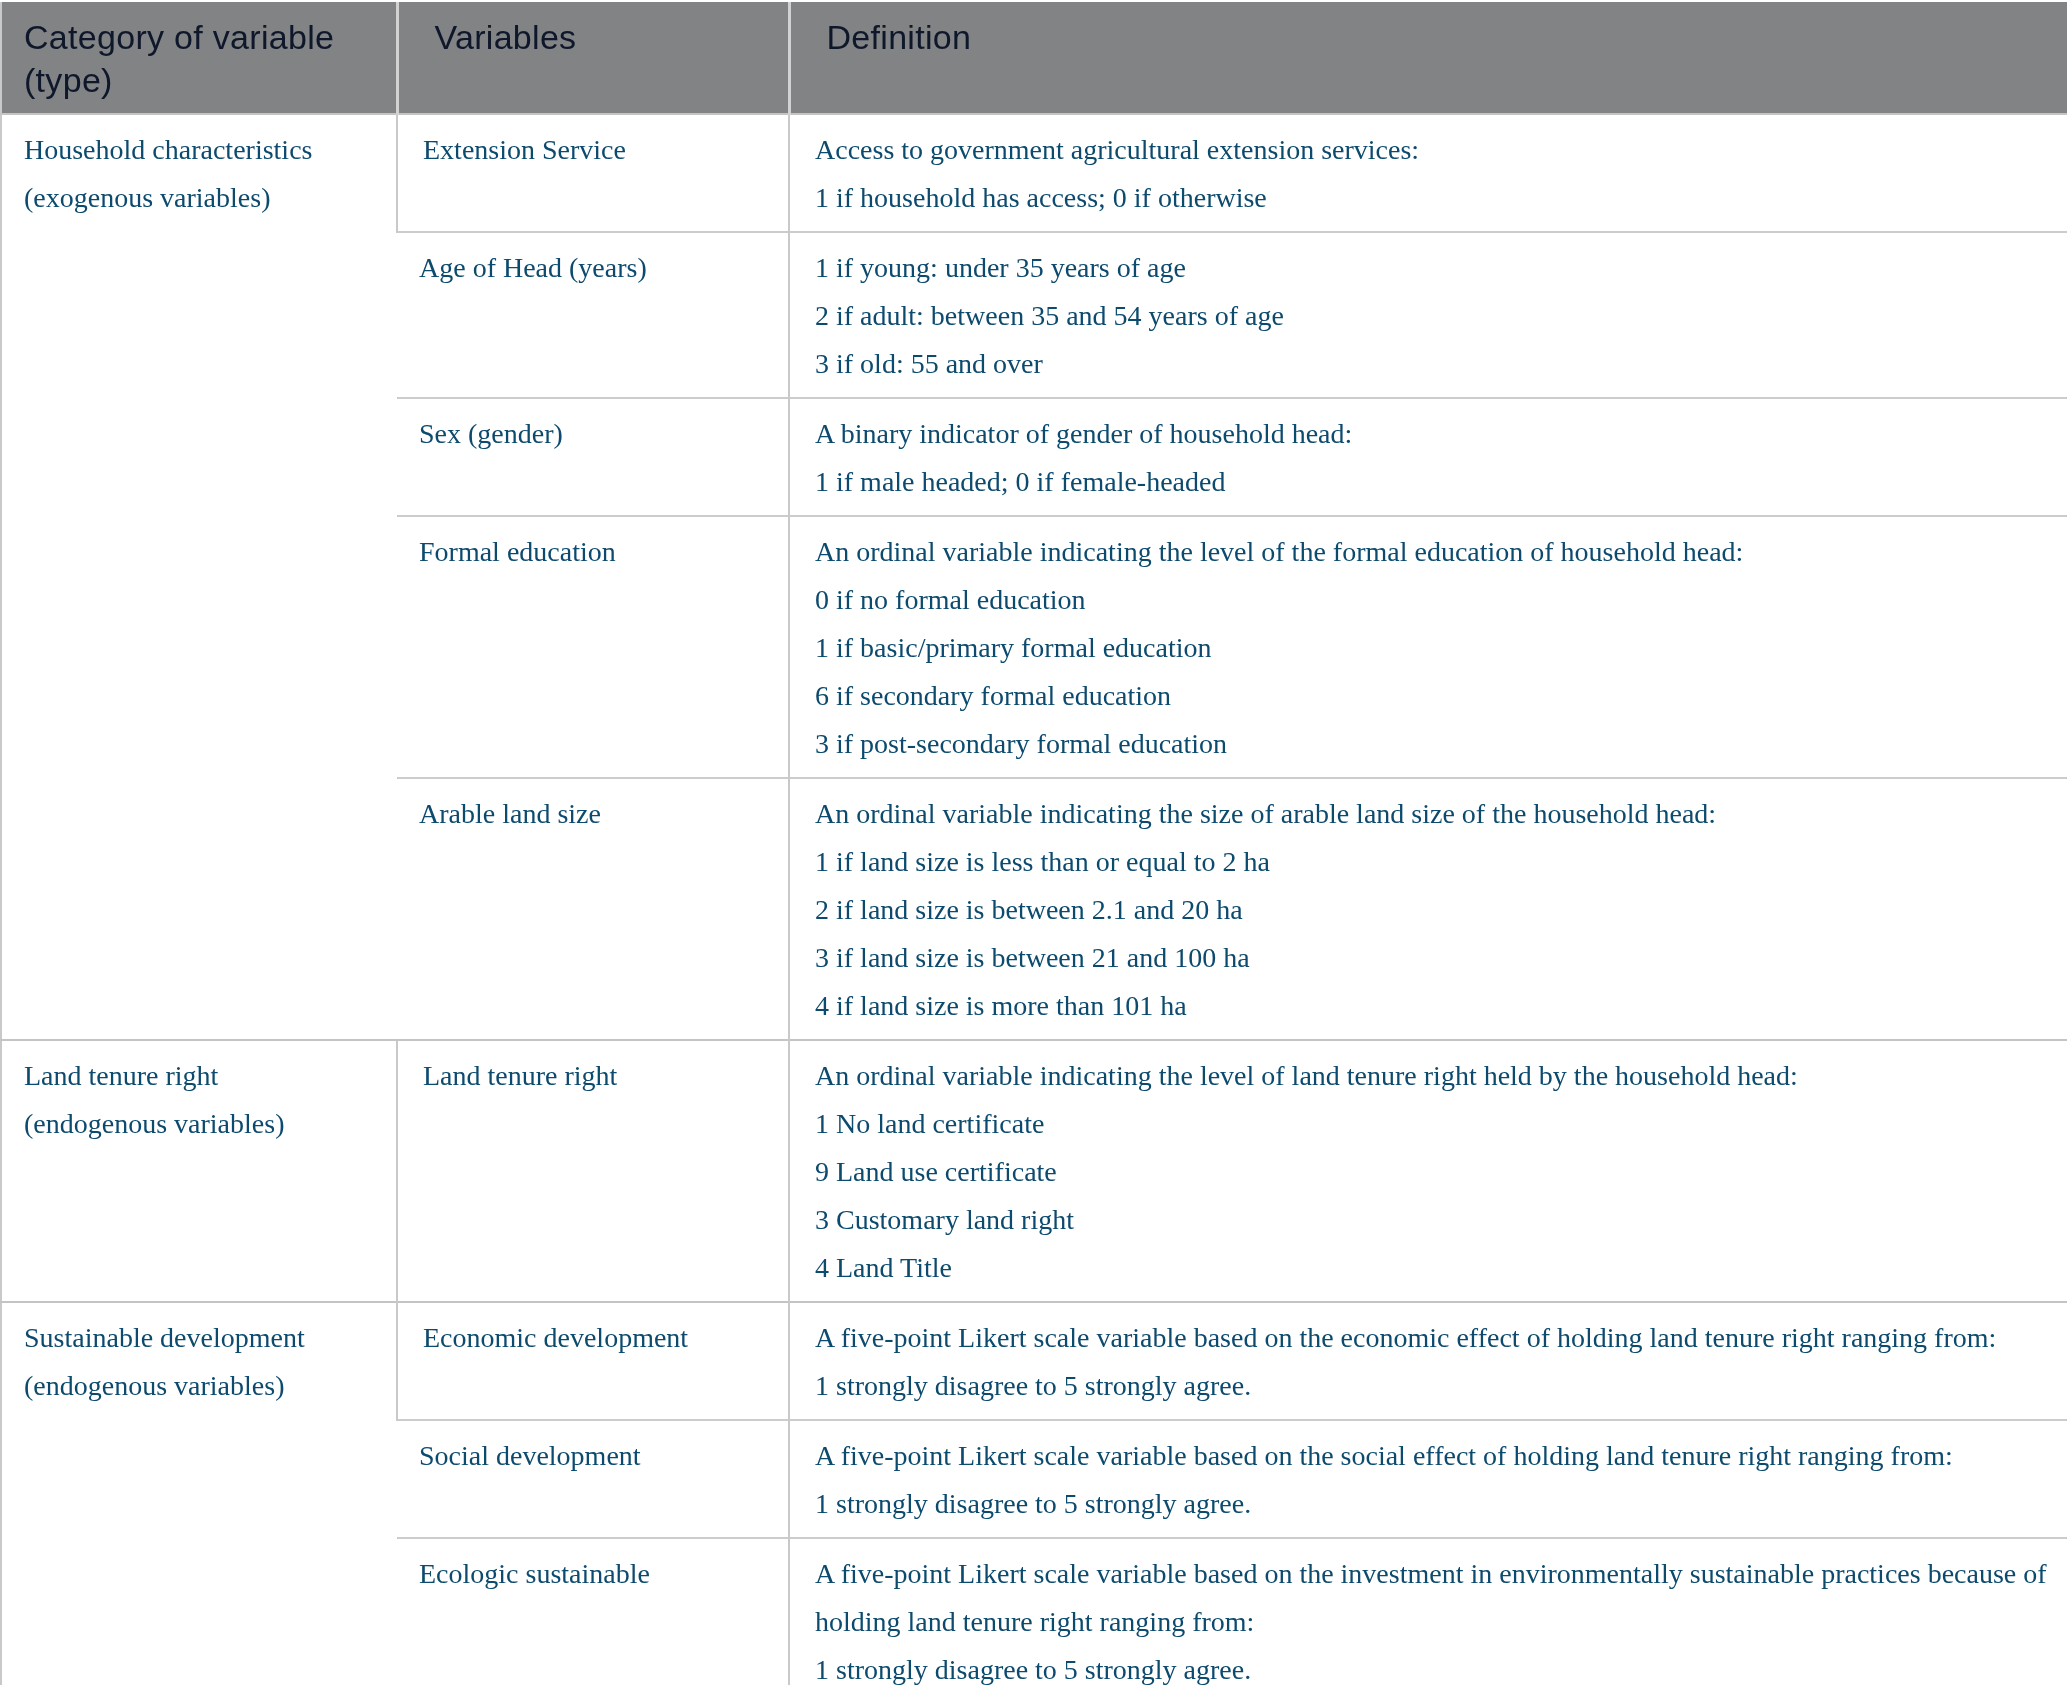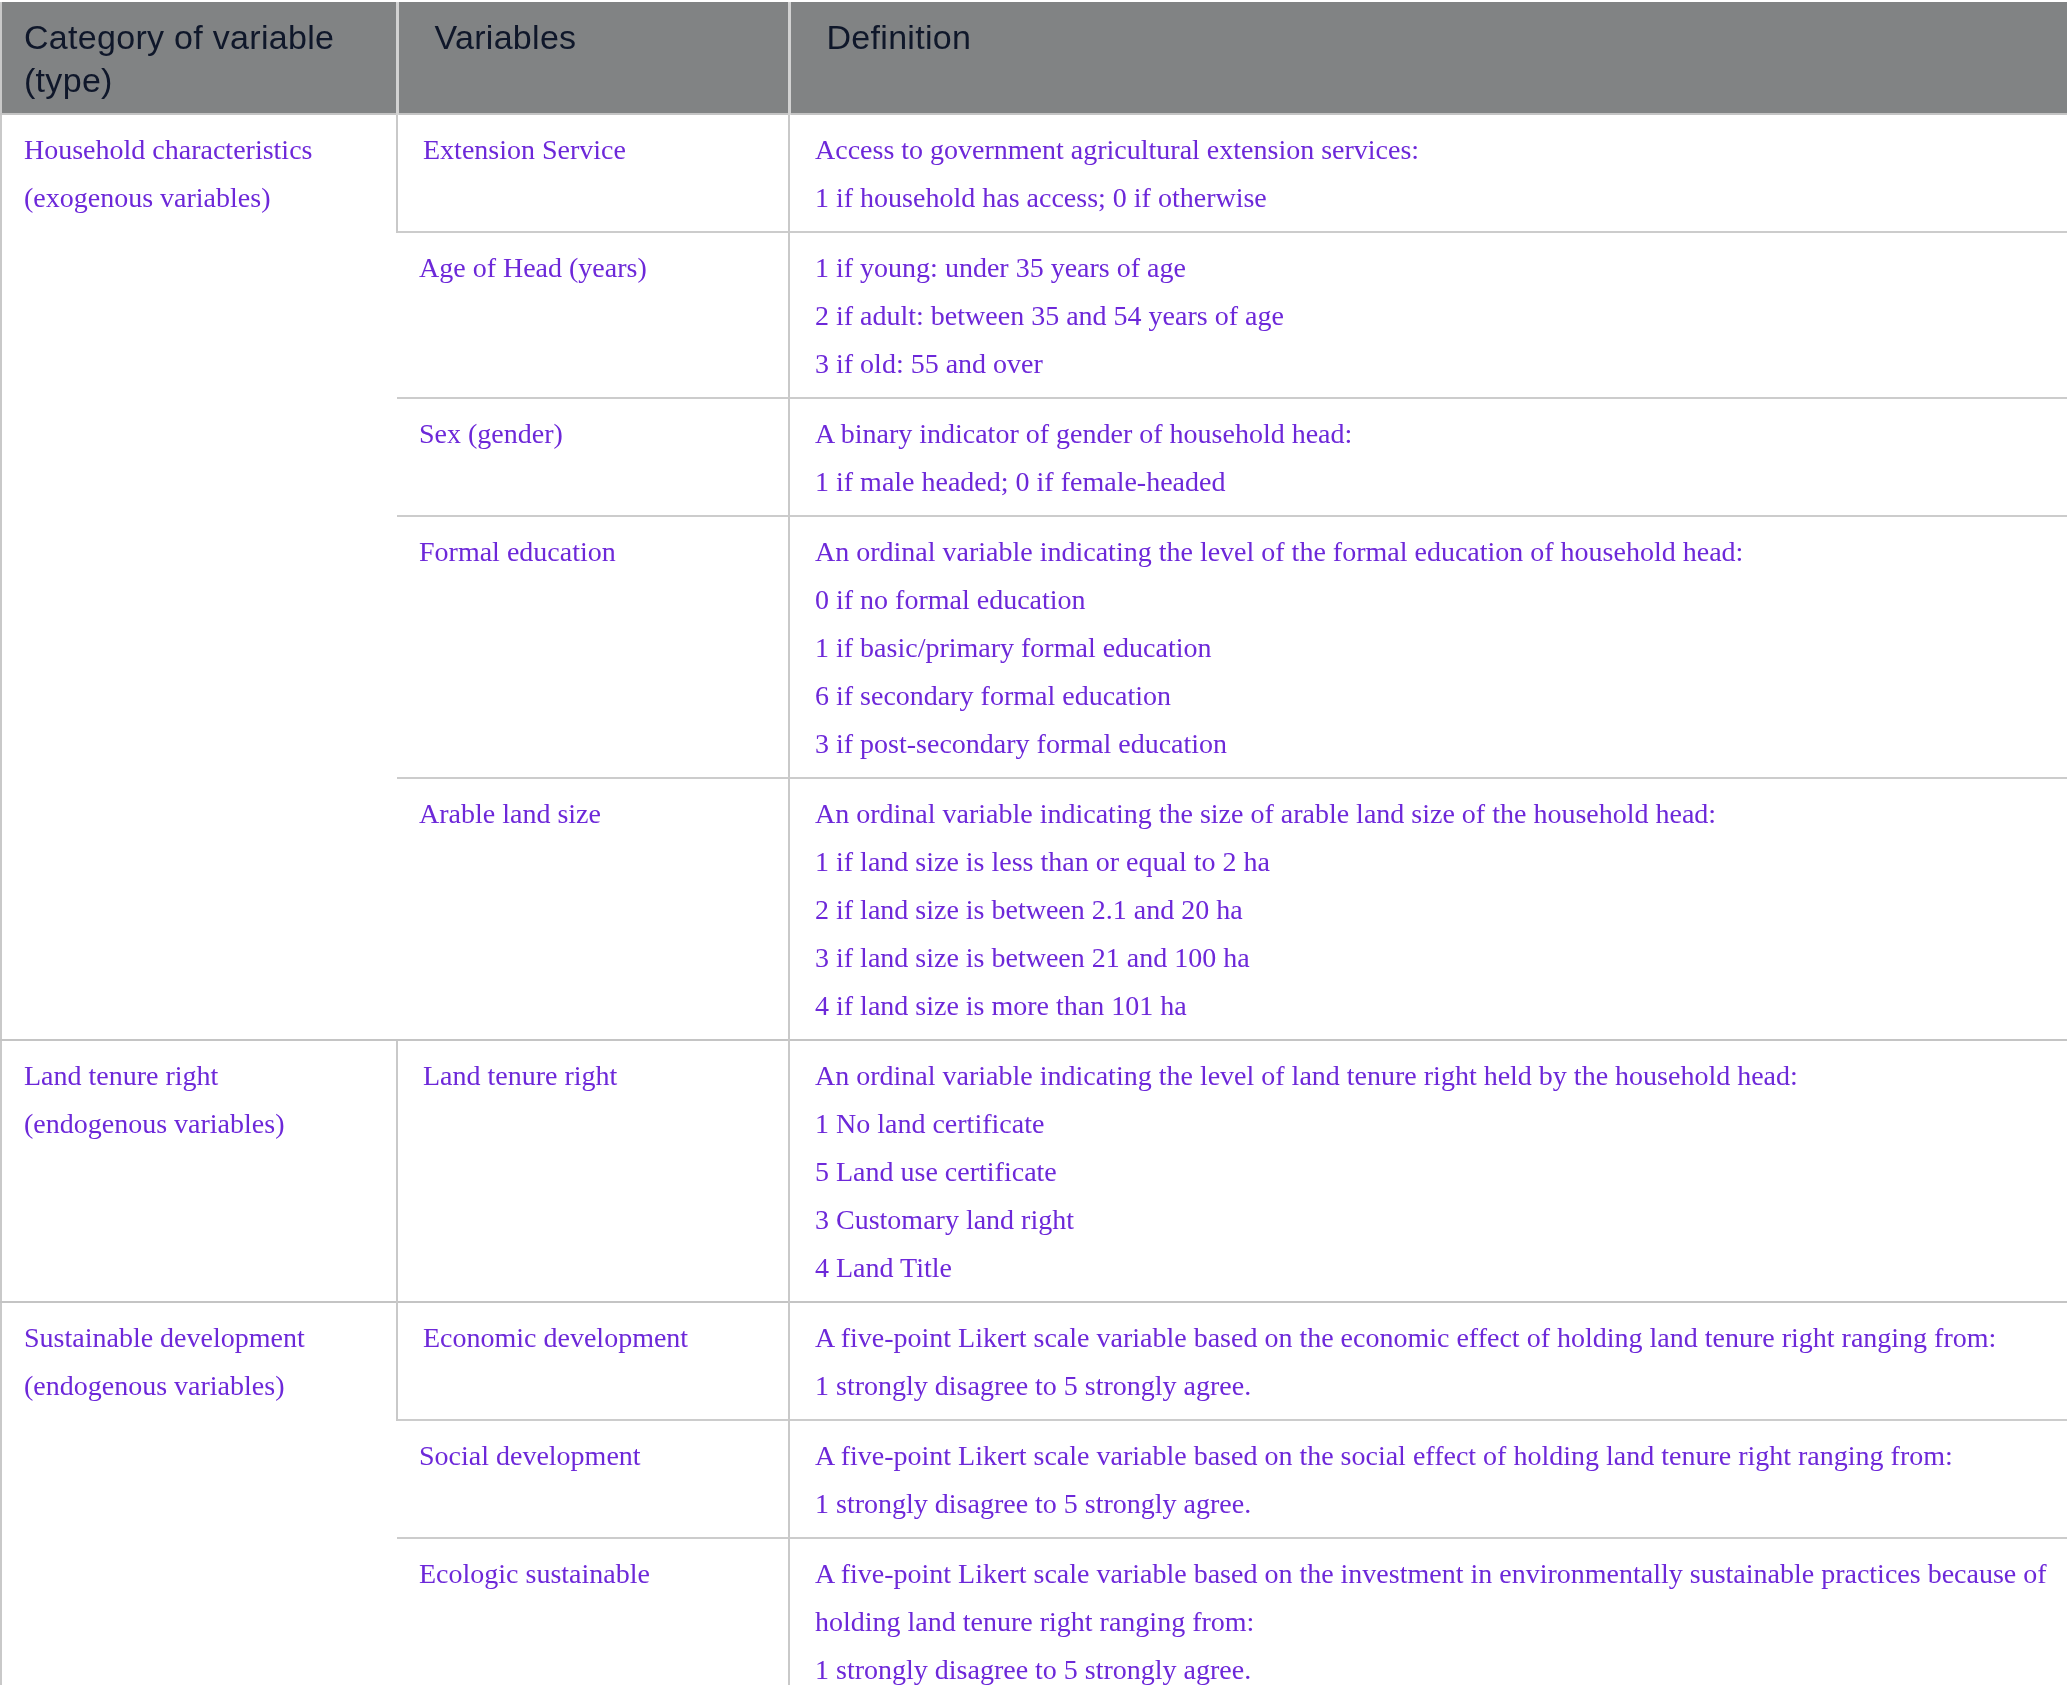--- a/index.html
+++ b/index.html
@@ -42,21 +42,21 @@
     box-sizing: border-box;
   }
   table.vars th + th {
     border-left: 3px solid #d2d2d2;
     padding-left: 36px;
   }
 
   table.vars td {
     font-family: "Liberation Serif", serif;
     font-size: 28px;
-    color: #6d28d9;
+    color: #0c4a6e;
     line-height: 48px;
     vertical-align: top;
     padding: 11px 16px 9px 22px;
     background: #ffffff;
   }
   table.vars td + td {
     border-left: 2px solid #c9c9c9;
     padding-left: 25px;
   }
   tr.sub td {
@@ -135,21 +135,21 @@
 
       <tr class="group-start">
         <td>
           <div class="line">Land tenure right</div>
           <div class="line">(endogenous variables)</div>
         </td>
         <td>Land tenure right</td>
         <td>
           <div class="line">An ordinal variable indicating the level of land tenure right held by the household head:</div>
           <div class="line">1 No land certificate</div>
-          <div class="line">5 Land use certificate</div>
+          <div class="line">9 Land use certificate</div>
           <div class="line">3 Customary land right</div>
           <div class="line">4 Land Title</div>
         </td>
       </tr>
 
       <tr class="group-start">
         <td rowspan="3">
           <div class="line">Sustainable development</div>
           <div class="line">(endogenous variables)</div>
         </td>

